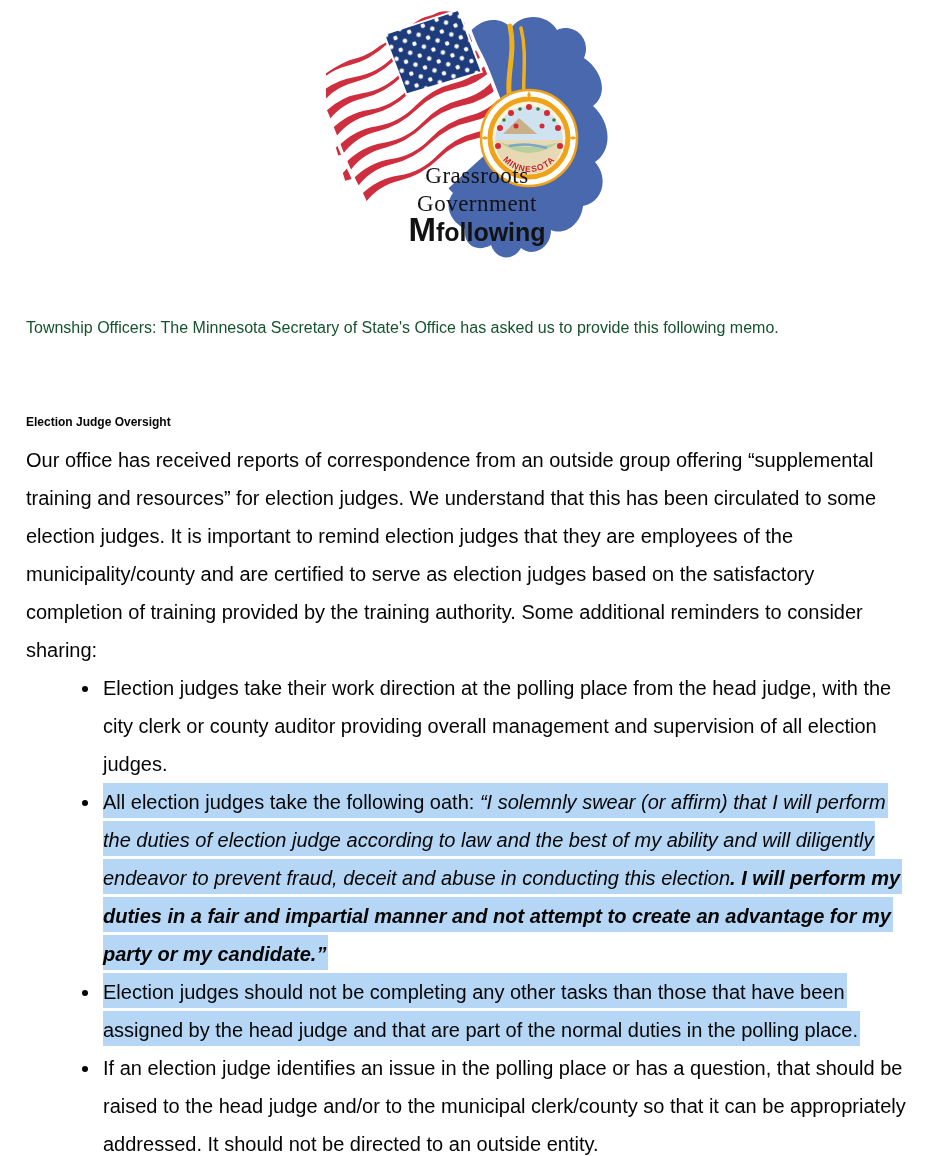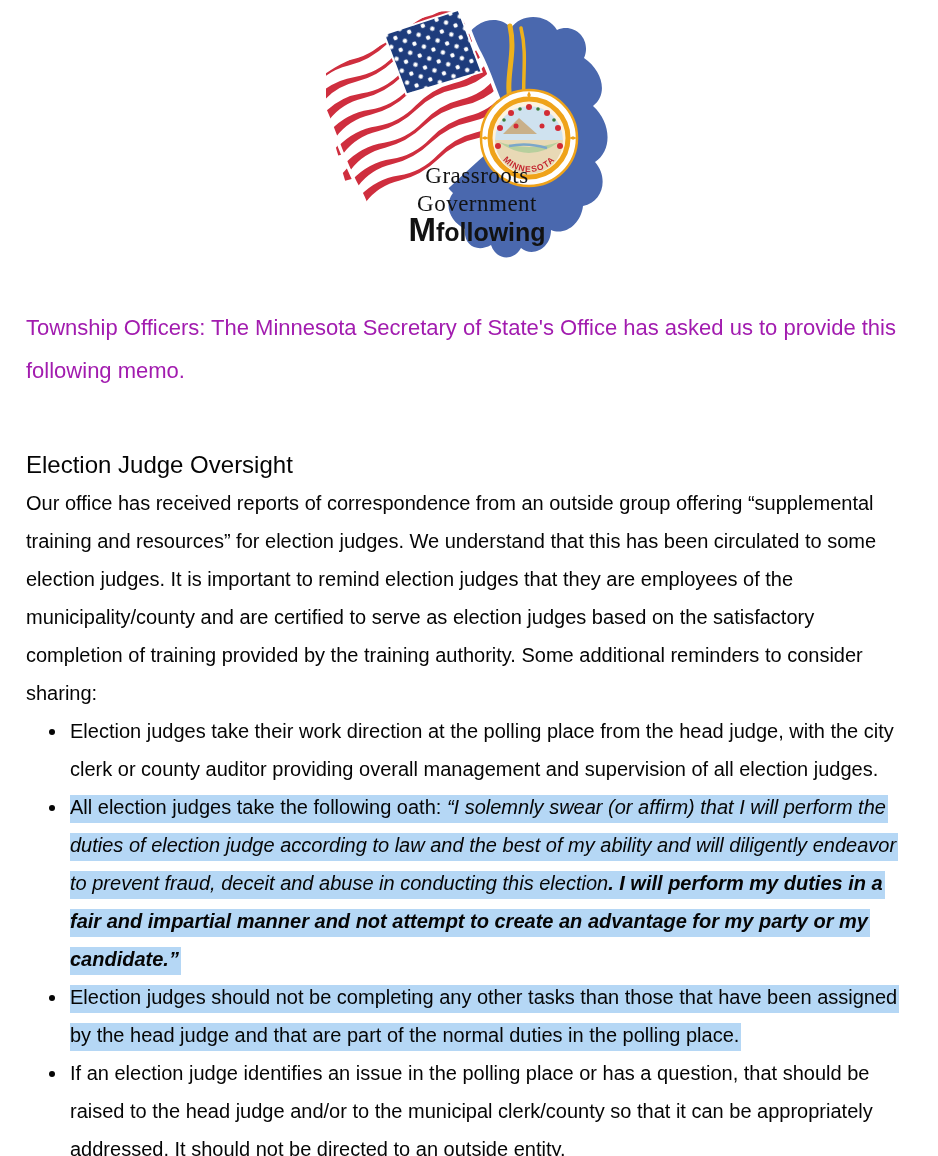--- a/index.html
+++ b/index.html
@@ -33,38 +33,38 @@
     font-family:"Liberation Sans", sans-serif;
     font-weight:bold; font-size:25px; line-height:24px;
     letter-spacing:0px; white-space:nowrap;
   }
   .logo-org .cap { font-size:33px; }
   .logo-org .tiny { font-size:12px; padding:0 2px; }
 
   
   .intro {
     margin-top:44px;
-    font-size:22px; line-height:43px;
-    color:#a21caf;
+    font-size:16px; line-height:43px;
+    color:#14532d;
     max-width:890px;
   }
 
   
   .memo { margin-top:54px; max-width:886px; font-size:20px; line-height:38px; color:#050505; }
-  .memo-heading { font-weight:normal; font-size:24px; line-height:38px; }
+  .memo-heading { font-weight:bold; font-size:12px; line-height:38px; }
   .memo-paragraph { }
   ul.memo-bullets { margin:0; padding-left:42px; list-style:disc; }
-  ul.memo-bullets li { padding-left:2px; }
+  ul.memo-bullets li { padding-left:2px;margin-left:33px; }
   .seg-regular { font-style:normal; font-weight:normal; }
   .seg-italic { font-style:italic; }
   .seg-bold-italic { font-style:italic; font-weight:bold; }
   mark.hl {
     color:inherit;
     background:#b5d7f5;
-    padding:1px 2px 5px 0;
+    padding:8px 2px 5px 0;
     -webkit-box-decoration-break:clone;
     box-decoration-break:clone;
   }
 </style>
 </head>
 <body>
 
 <div class="page">
 
   <div class="logo-block">

